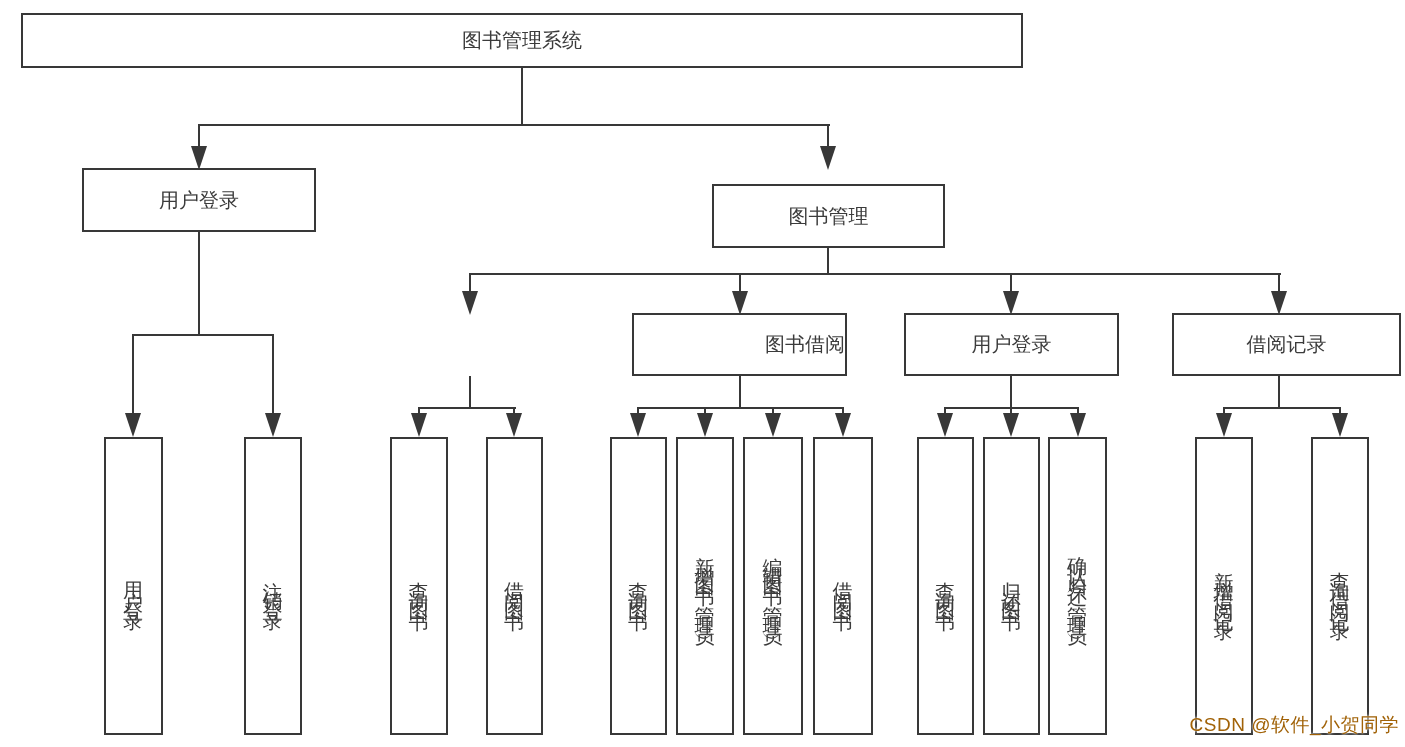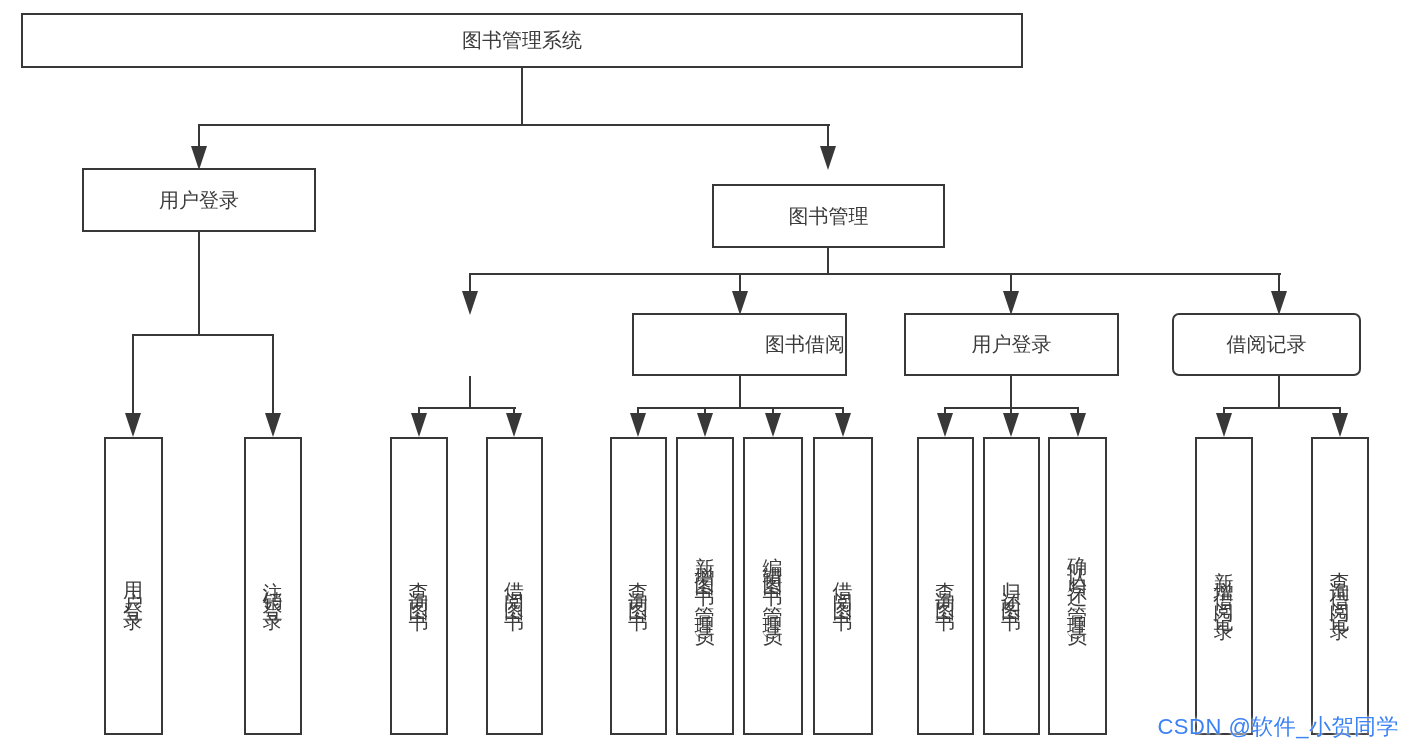--- a/index.html
+++ b/index.html
@@ -37,22 +37,22 @@
     position:absolute;
     width:0; height:0;
     border-left:8px solid transparent;
     border-right:8px solid transparent;
     border-top:24px solid #383838;
     z-index:1;
   }
   #watermark {
     position:absolute;
     top:712px; right:6px;
-    font-size:22px;
-    color:#3b82f6;
+    font-size:19px;
+    color:#a16207;
     text-shadow:0 0 2px #ffffff, 0 0 4px #ffffff;
     z-index:3;
     letter-spacing:0.5px;
   }
 </style>
 </head>
 <body>
 
 <div id="canvas">
 
@@ -125,21 +125,21 @@
   <div class="box" style="left:712px; top:168px; width:233px; height:64px;margin-top:16px;">
     <span class="h-label">图书管理</span>
   </div>
 
   <div class="box" style="left:632px; top:313px; width:215px; height:63px;justify-content:flex-end;">
     <span class="h-label">图书借阅</span>
   </div>
   <div class="box" style="left:904px; top:313px; width:215px; height:63px;">
     <span class="h-label">用户登录</span>
   </div>
-  <div class="box" style="left:1172px; top:313px; width:189px; height:63px;border-radius:7px;">
+  <div class="box" style="left:1172px; top:313px; width:229px; height:63px;">
     <span class="h-label">借阅记录</span>
   </div>
 
   <div class="box leaf" style="left:104px; top:437px; width:59px; height:298px;">
     <span class="v-label">用户登录</span>
   </div>
   <div class="box leaf" style="left:244px; top:437px; width:58px; height:298px;">
     <span class="v-label">注销登录</span>
   </div>
 

